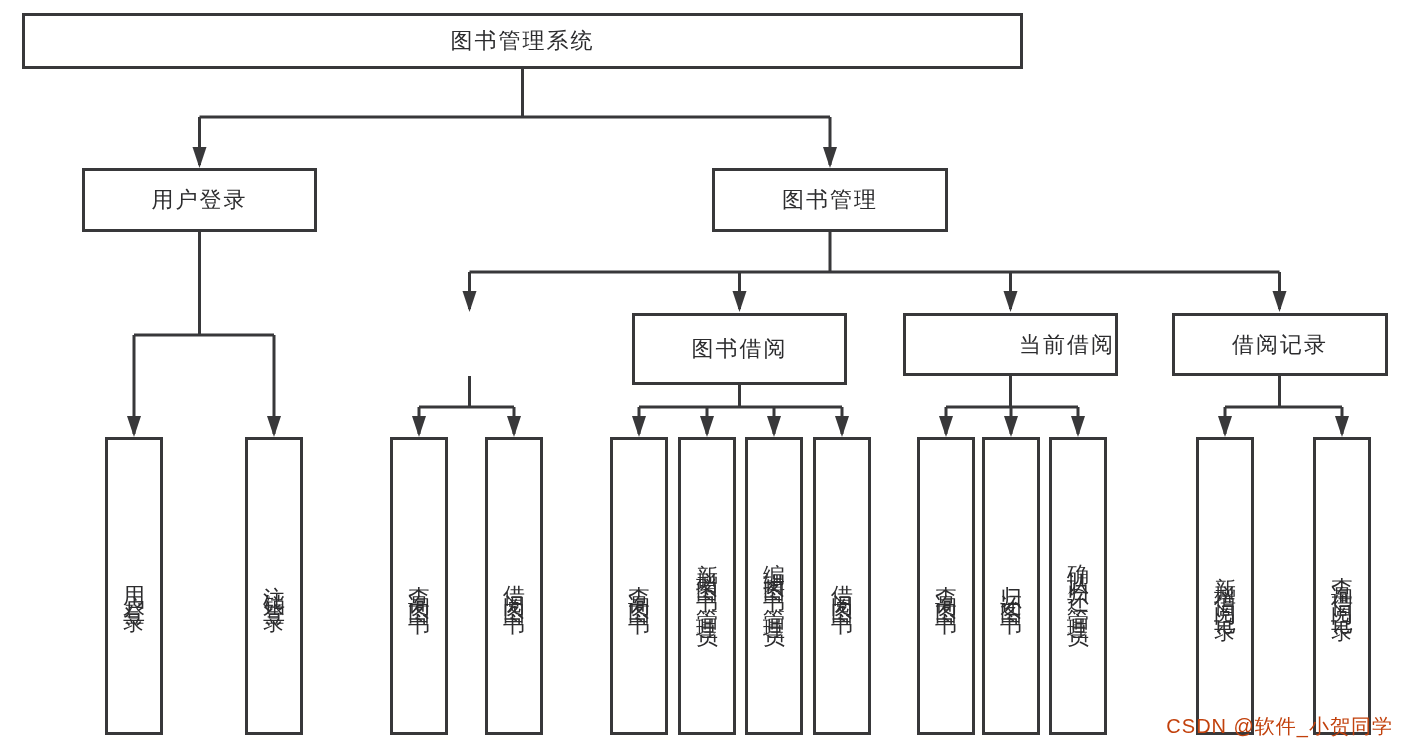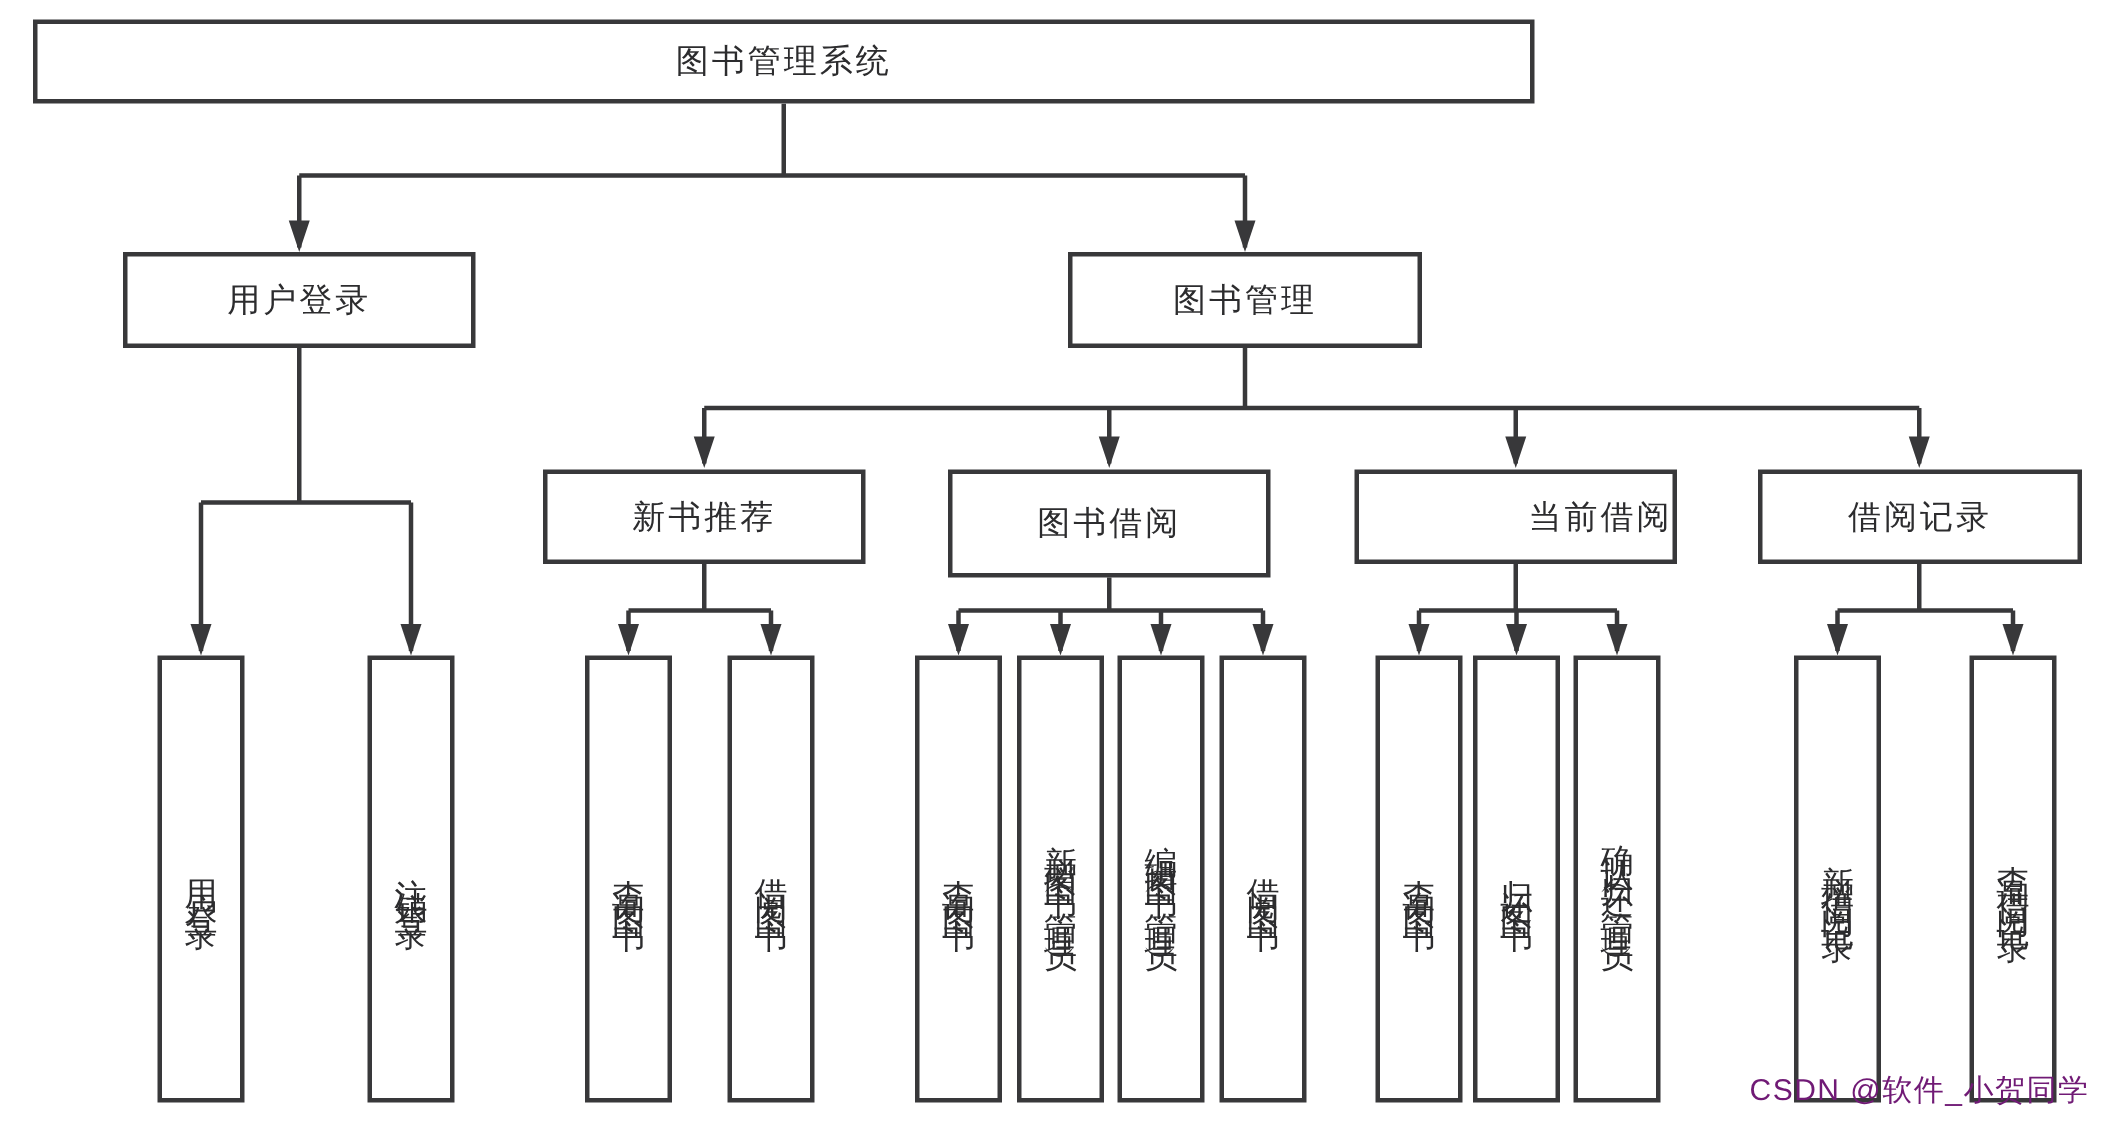--- a/index.html
+++ b/index.html
@@ -34,21 +34,21 @@
     letter-spacing:9px;
     line-height:1;
     white-space:nowrap;
   }
   .watermark{
     position:absolute;
     right:12px;
     bottom:7px;
     font-size:20px;
     letter-spacing:1px;
-    color:#701a75;
+    color:#c2410c;
     z-index:3;
     white-space:nowrap;
   }
 </style>
 </head>
 <body>
 
 <div class="canvas">
 
   <svg class="connectors" width="1405" height="747" viewBox="0 0 1405 747">
@@ -95,23 +95,20 @@
     <span class="hlabel">图书管理系统</span>
   </div>
 
   <div class="node" style="left:82px;top:168px;width:235px;height:64px;">
     <span class="hlabel">用户登录</span>
   </div>
   <div class="node" style="left:712px;top:168px;width:236px;height:64px;">
     <span class="hlabel">图书管理</span>
   </div>
 
-  <div class="node" style="left:362px;top:313px;width:215px;height:63px;">
-    <span class="hlabel">新书推荐</span>
-  </div>
   <div class="node" style="left:632px;top:313px;width:215px;height:72px;">
     <span class="hlabel">图书借阅</span>
   </div>
   <div class="node" style="left:903px;top:313px;width:215px;height:63px;justify-content:flex-end;">
     <span class="hlabel">当前借阅</span>
   </div>
   <div class="node" style="left:1172px;top:313px;width:216px;height:63px;">
     <span class="hlabel">借阅记录</span>
   </div>
 

